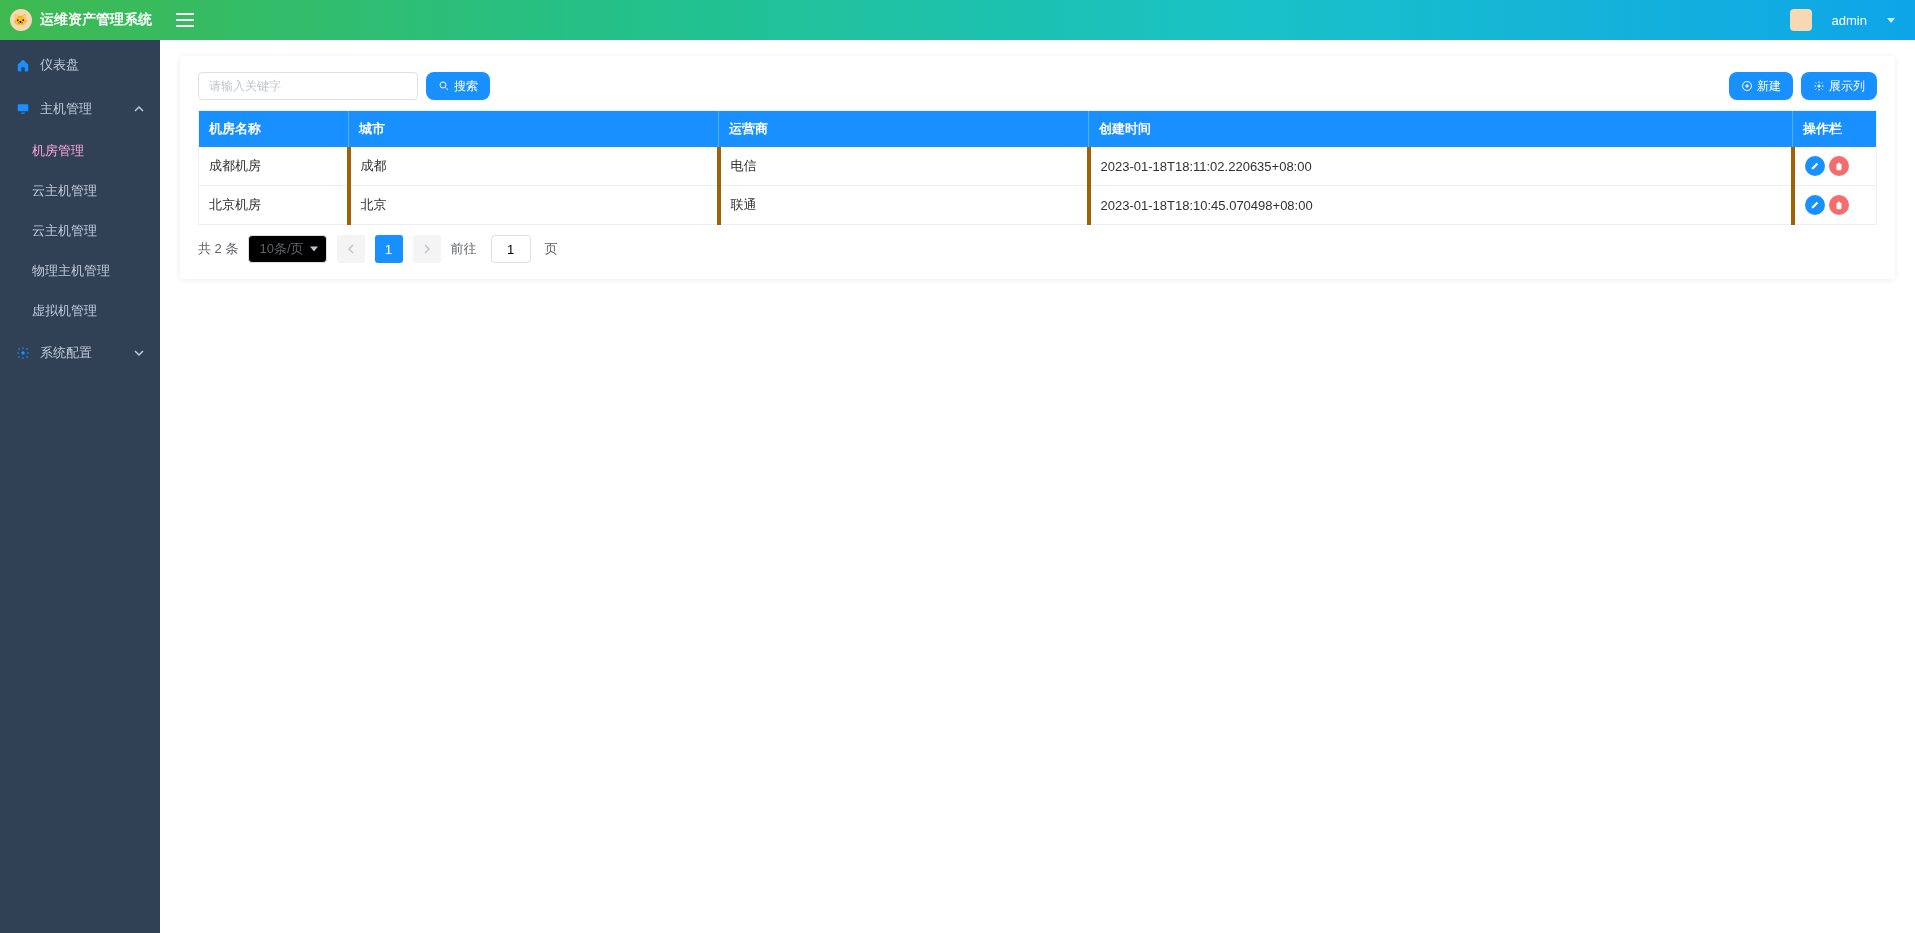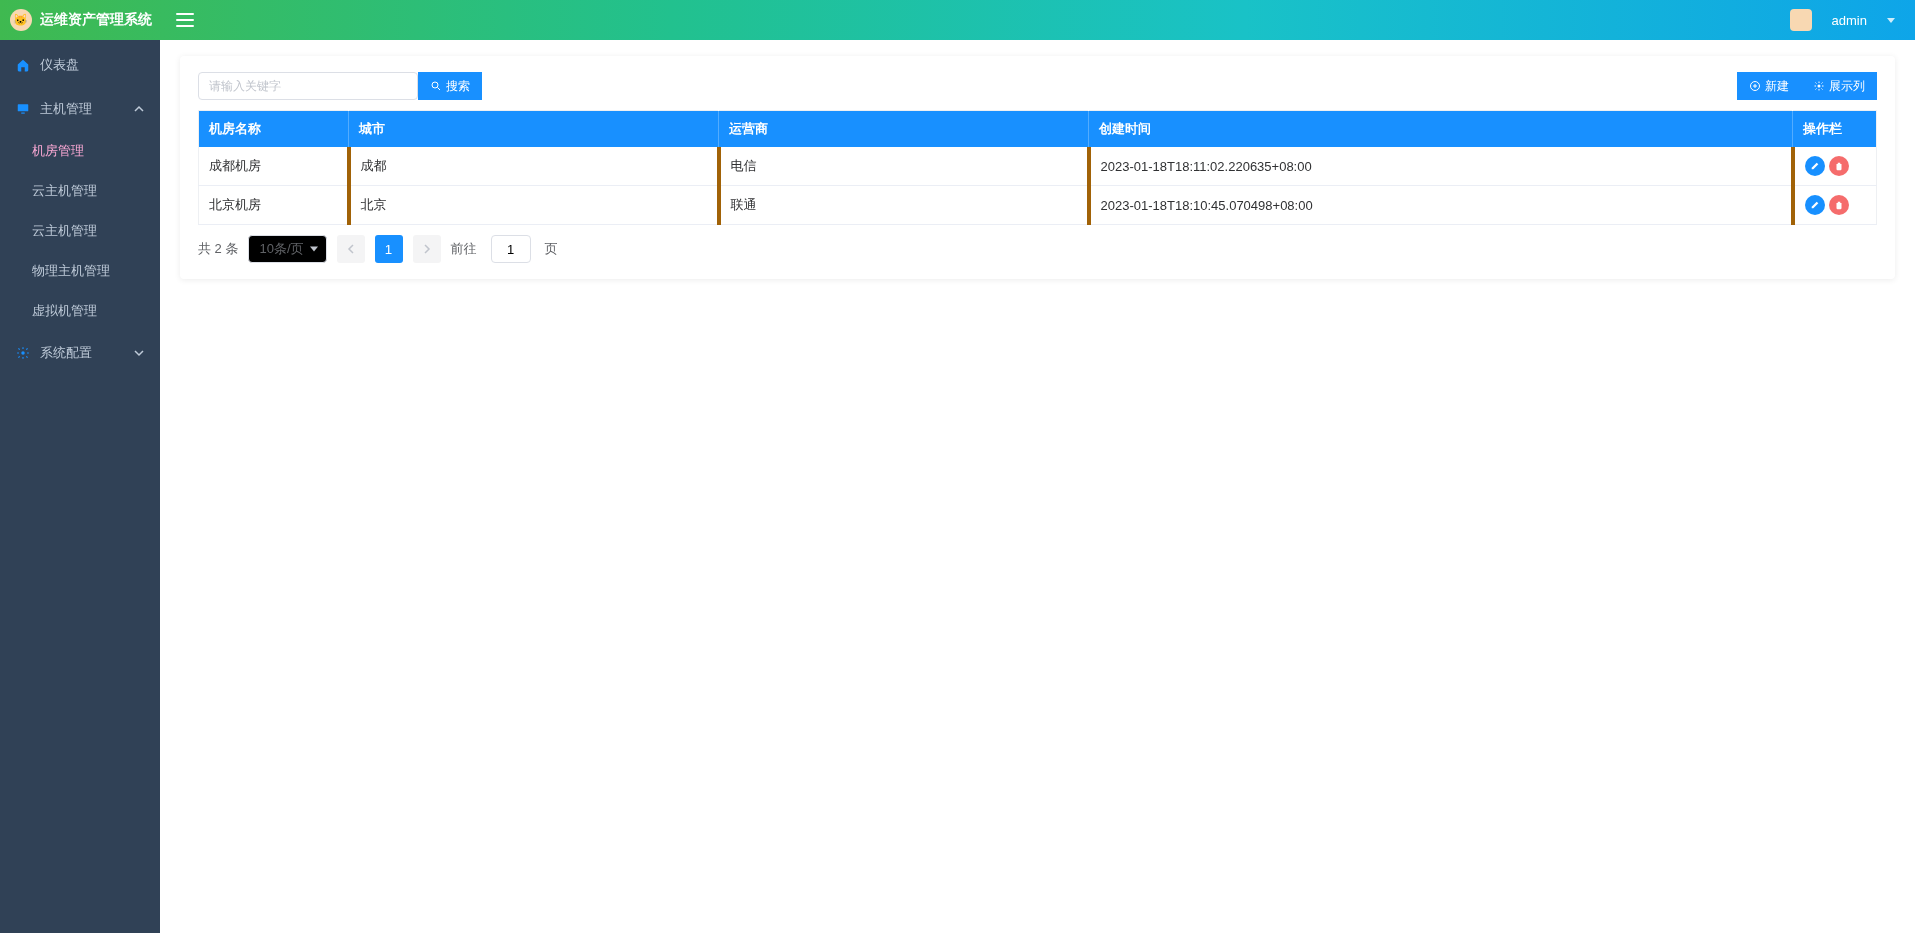--- a/index.html
+++ b/index.html
@@ -22,25 +22,25 @@
     .sidebar { width: 160px; background: #304156; color: #bfcbd9; padding-top: 3px; }
     .menu-item { display: flex; align-items: center; height: 44px; padding: 0 16px; cursor: pointer; font-size: 13px; gap: 10px; }
     .menu-item.has-sub .arrow { margin-left: auto; }
     .submenu .menu-sub-item { height: 40px; display: flex; align-items: center; padding-left: 32px; cursor: pointer; font-size: 13px; color: #bfcbd9; }
     .submenu .menu-sub-item.active { color: #f9a8d4; }
     .menu-item .icon { width: 14px; height: 14px; display: inline-flex; align-items: center; justify-content: center; }
 
     .main { flex: 1; background: #fff; padding: 16px 20px; }
     .card { background: #fff; border-radius: 4px; box-shadow: 0 1px 6px rgba(0,0,0,0.08); padding: 16px 18px; }
 
-    .toolbar { display: flex; align-items: center; gap: 0; }
+    .toolbar { display: flex; align-items: center; gap: 8px; }
     .toolbar-spacer { flex: 1; }
     .input-search { width: 220px; height: 28px; border: 1px solid #dcdfe6; border-radius: 4px; padding: 0 10px; font-size: 12px; color: #606266; outline: none; }
     .input-search::placeholder { color: #c0c4cc; }
-    .btn { height: 28px; border: none; border-radius: 0; padding: 0 12px; font-size: 12px; color: #fff; cursor: pointer; display: inline-flex; align-items: center; gap: 4px; }
+    .btn { height: 28px; border: none; border-radius: 8px; padding: 0 12px; font-size: 12px; color: #fff; cursor: pointer; display: inline-flex; align-items: center; gap: 4px; }
     .btn-primary { background: #1890ff; }
 
     
     table.data { width: 100%; border-collapse: collapse; margin-top: 10px; border: 1px solid #eef0f3; }
     table.data th { background: #1890ff; color: #fff; text-align: left; font-weight: 600; font-size: 13px; padding: 9px 10px; border-right: 1px solid rgba(255,255,255,0.25); }
     table.data th:last-child { border-right: none; }
     table.data td { padding: 9px 10px; border-bottom: 1px solid #ebeef5; border-right: 4px solid #a16207; font-size: 13px; color: #303133; }
     table.data td:last-child { border-right: none; }
     table.data tr:last-child td { border-bottom: 1px solid #ebeef5; }
 

